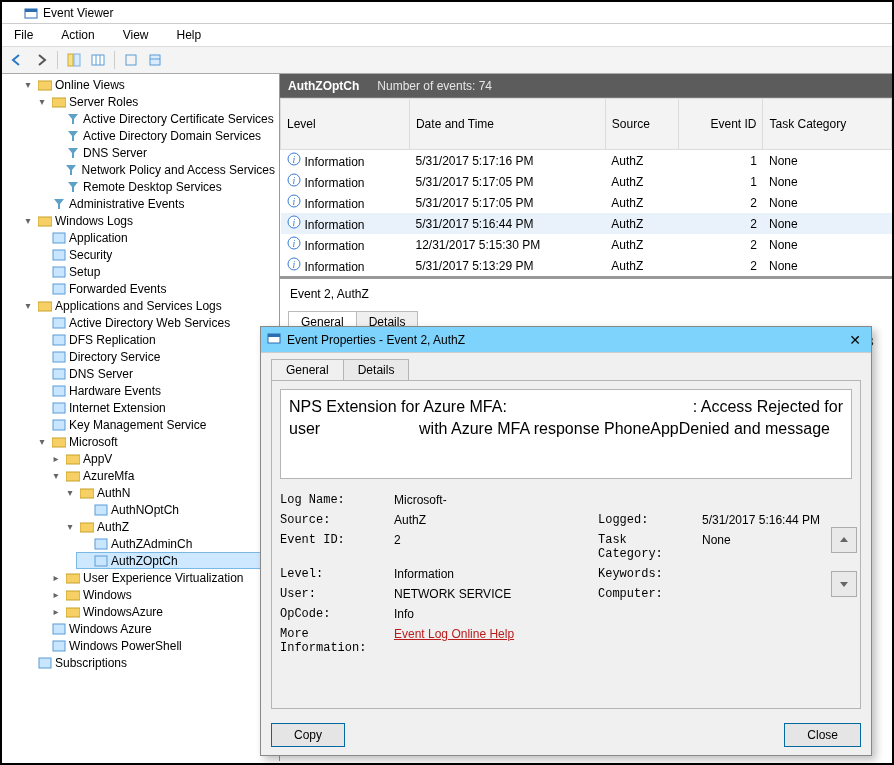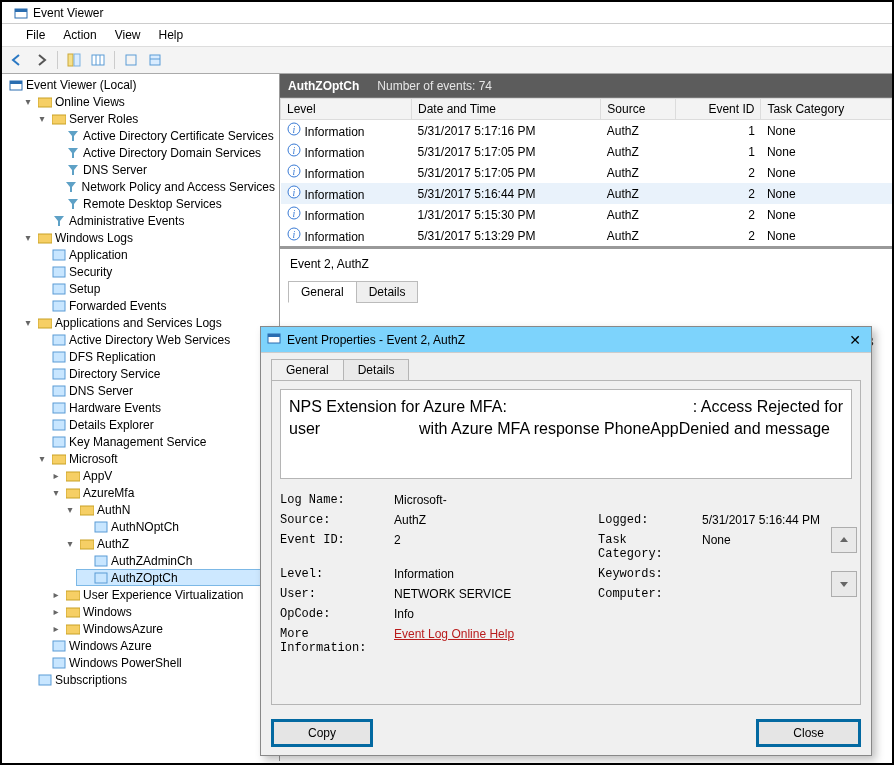--- a/index.html
+++ b/index.html
@@ -13,33 +13,33 @@
     overflow: hidden;
     position: relative;
   }
   
   .titlebar {
     height: 22px;
     background: #fff;
     display: flex;
     align-items: center;
     gap: 5px;
-    padding: 0 12px;
+    padding: 0 22px;
     border-bottom: 1px solid #ccc;
   }
   .titlebar .appicon {
     width: 14px; height: 14px;
     display:inline-flex; align-items:center; justify-content:center;
   }
   .titlebar .title { font-size: 12px; }
   
   .menubar {
     display: flex;
-    gap: 2px;
-    padding: 2px 16px;
+    gap: 12px;
+    padding: 2px 4px;
     border-bottom: 1px solid #ddd;
     text-align: center;
   }
   .menubar .item {
     padding: 2px 8px;
     cursor: default;
   }
   
   .toolbar {
     display:flex;
@@ -121,21 +121,21 @@
   }
   .content-header .name { font-weight:bold; }
   .content-header .count { color:#e6e6e6; }
   
   .table-wrap { border-bottom:1px solid #999; }
   .etable { width:100%; border-collapse:collapse; }
   .etable th {
     text-align:left;
     background:#f3f3f3;
     border:1px solid #dcdcdc;
-    padding:3px 6px;
+    padding:18px 6px;
     font-weight:normal;
   }
   .etable td {
     padding:2px 6px;
     white-space:nowrap;
   }
   .etable tr.sel { background:#e9f2fb; }
   .etable th.right, .etable td.right { text-align:right; }
   .lvl-icon {
     width:14px;height:14px;
@@ -237,22 +237,22 @@
     width:26px;height:26px;
     border:1px solid #adadad;
     background:#e9e9e9;
     display:flex;align-items:center;justify-content:center;
   }
   .dlg-footer {
     display:flex;
     padding:8px 10px;
   }
   .dlg-footer .btn {
-    padding:4px 34px;
-    border:3px solid #0369a1;
+    padding:4px 22px;
+    border:1px solid #0369a1;
     background:#e5e5e5;
     cursor:pointer;
   }
   .dlg-footer .btn.close { margin-left:auto; }
   .crumb-extra { position:absolute; right:18px; top:332px; font-size:13px; color:#333; }
 </style>
 </head>
 <body>
 
 <div class="titlebar">
@@ -309,29 +309,20 @@
         <line x1="2" y1="6" x2="12" y2="6" stroke="#5b9bd5"></line>
       </svg>
     </div>
 </div>
 
 <div class="main">
  <div class="tree-pane">
   <div class="tree">
    <ul>
     <li>
-     <div class="node">
-       <span class="ticon">
-                <svg width="14" height="14">
-                  <rect x="1" y="3" width="12" height="9" fill="#fff" stroke="#2a6db0"></rect>
-                  <rect x="1" y="3" width="12" height="3" fill="#2a6db0"></rect>
-                </svg>
-              </span>
-       <span>Event Viewer (Local)</span>
-     </div>
      <ul>
       <li>
         <div class="node">
           <span class="expander">▾</span>
           <span class="ticon folder-icon">
                     <svg width="14" height="12">
                       <rect x="0" y="2" width="14" height="9"></rect>
                     </svg>
                   </span>
           <span>Online Views</span>
@@ -544,21 +535,21 @@
                     </div>
                   </li>
           <li>
                     <div class="node">
                       <span class="expander none">·</span>
                       <span class="ticon log-icon">
                         <svg width="14" height="12">
                           <rect x="1" y="1" width="12" height="10"></rect>
                         </svg>
                       </span>
-                      <span>Details Explorer</span>
+                      <span>Internet Extension</span>
                     </div>
                   </li>
           <li>
                     <div class="node">
                       <span class="expander none">·</span>
                       <span class="ticon log-icon">
                         <svg width="14" height="12">
                           <rect x="1" y="1" width="12" height="10"></rect>
                         </svg>
                       </span>
@@ -801,21 +792,21 @@
               <td class="right">2</td>
               <td>None</td>
             </tr>
             <tr class="row">
               <td><span class="lvl-icon">
                   <svg width="14" height="14">
                     <circle cx="7" cy="7" r="6" fill="#fff" stroke="#3a7bd5"></circle>
                     <text x="7" y="11" text-anchor="middle" font-size="10" fill="#3a7bd5" font-family="Georgia" font-style="italic">i</text>
                   </svg>
                 </span>Information</td>
-              <td>1/31/2017 5:15:30 PM</td>
+              <td>12/31/2017 5:15:30 PM</td>
               <td>AuthZ</td>
               <td class="right">2</td>
               <td>None</td>
             </tr>
             <tr class="row">
               <td><span class="lvl-icon">
                   <svg width="14" height="14">
                     <circle cx="7" cy="7" r="6" fill="#fff" stroke="#3a7bd5"></circle>
                     <text x="7" y="11" text-anchor="middle" font-size="10" fill="#3a7bd5" font-family="Georgia" font-style="italic">i</text>
                   </svg>

